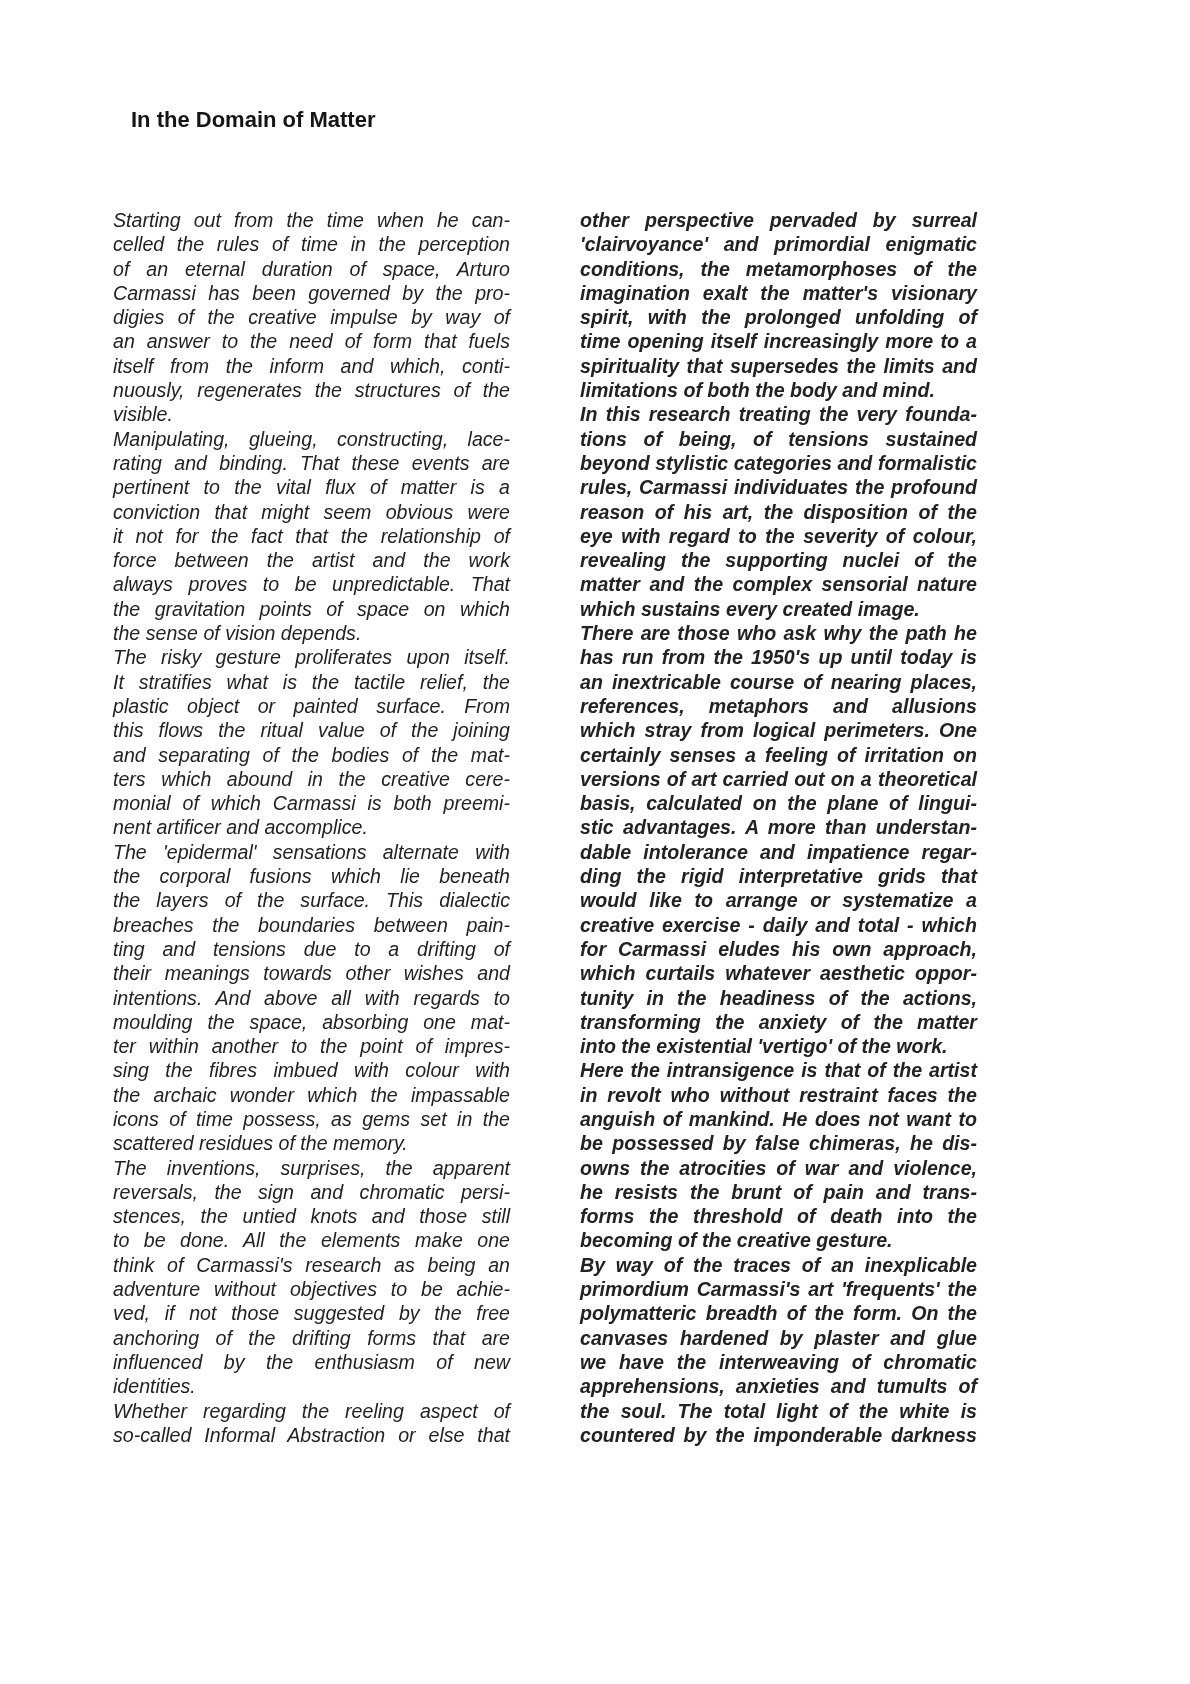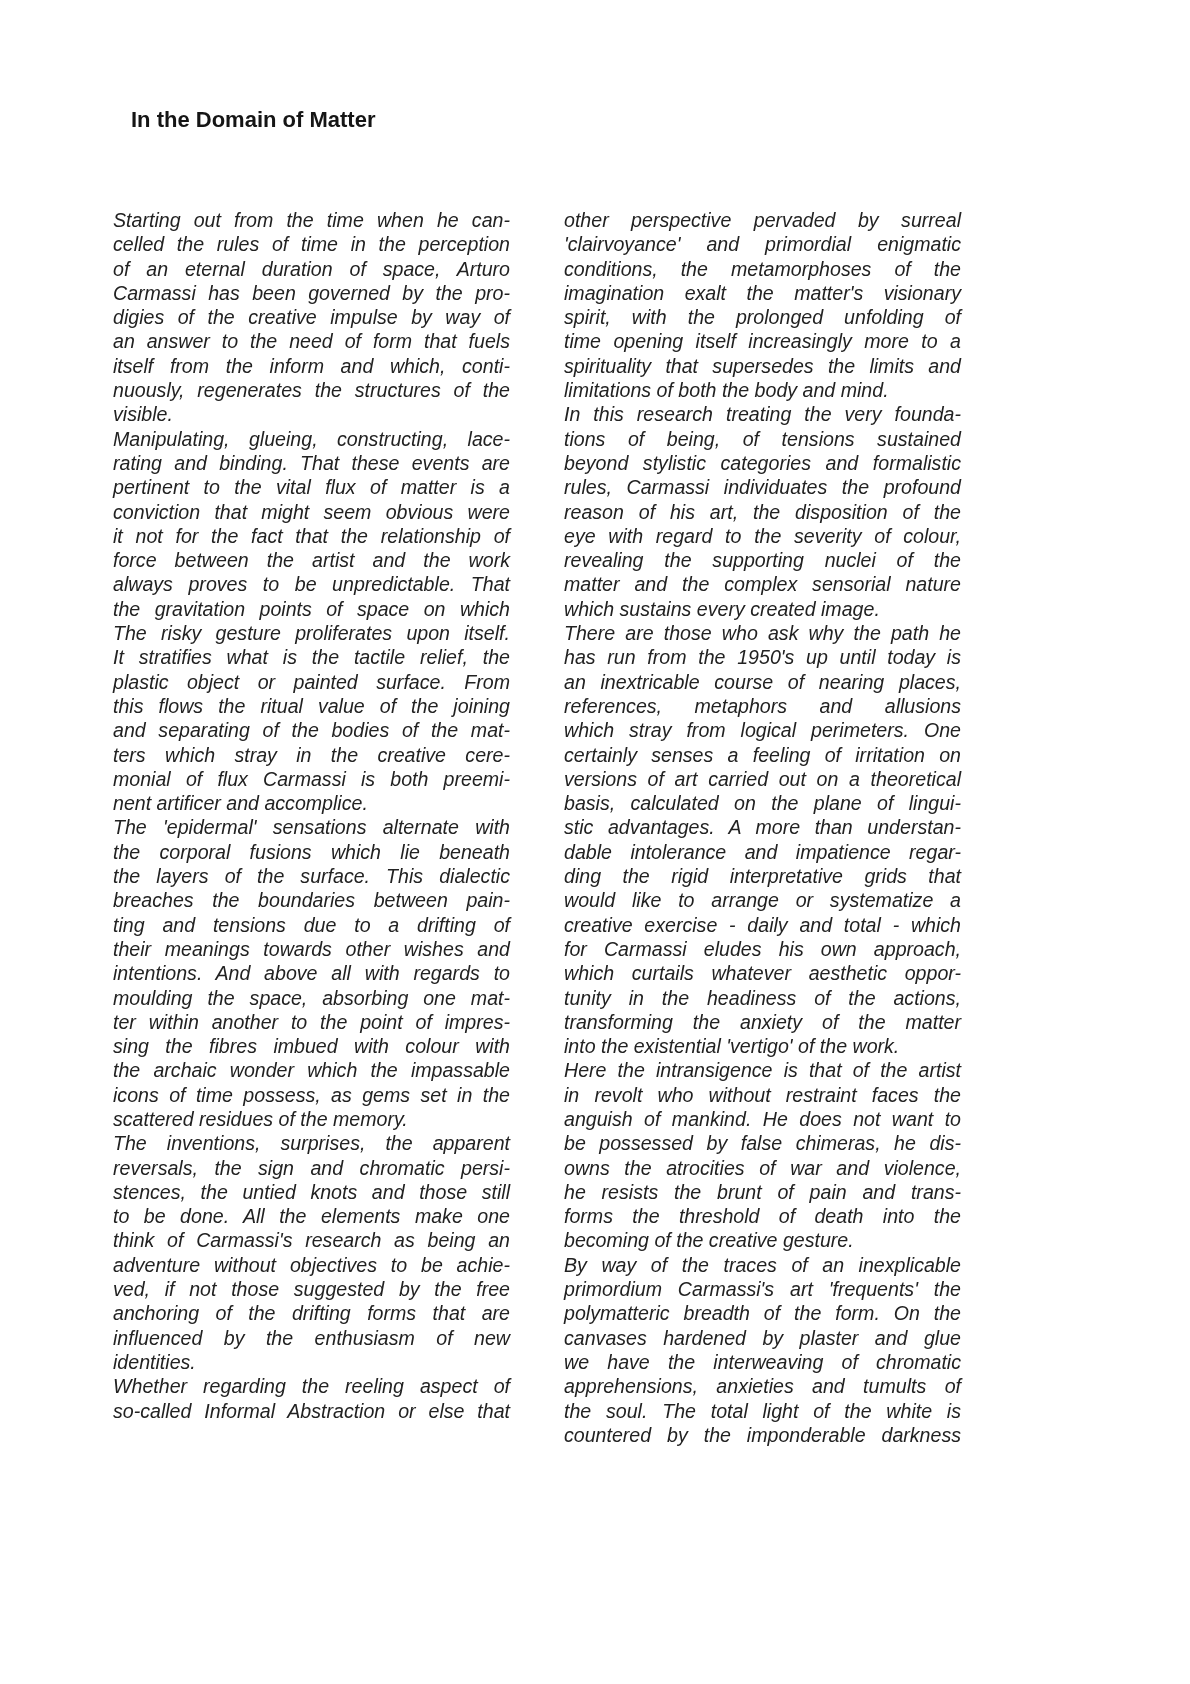--- a/index.html
+++ b/index.html
@@ -37,21 +37,21 @@
       width: 397px;
       font-family: "Liberation Sans", sans-serif;
       font-style: italic;
       font-size: 19.6px;
       line-height: 24.3px;
       color: #222222;
       text-align: justify;
       hyphens: manual;
     }
     .column.left { left: 113px; }
-    .column.right { left: 564px; }
+    .column.right { left: 580px; font-weight: bold; }
     .line {
       display: block;
       white-space: nowrap;
       text-align: justify;
       text-align-last: justify;
       height: 24.3px;
     }
     .line.last {
       text-align-last: left;
     }
@@ -72,27 +72,28 @@
       <span class="line">nuously, regenerates the structures of the</span>
       <span class="line last">visible.</span>
       <span class="line">Manipulating, glueing, constructing, lace-</span>
       <span class="line">rating and binding. That these events are</span>
       <span class="line">pertinent to the vital flux of matter is a</span>
       <span class="line">conviction that might seem obvious were</span>
       <span class="line">it not for the fact that the relationship of</span>
       <span class="line">force between the artist and the work</span>
       <span class="line">always proves to be unpredictable. That</span>
       <span class="line">the gravitation points of space on which</span>
+      <span class="line last">the sense of vision depends.</span>
       <span class="line">The risky gesture proliferates upon itself.</span>
       <span class="line">It stratifies what is the tactile relief, the</span>
       <span class="line">plastic object or painted surface. From</span>
       <span class="line">this flows the ritual value of the joining</span>
       <span class="line">and separating of the bodies of the mat-</span>
-      <span class="line">ters which stray in the creative cere-</span>
-      <span class="line">monial of flux Carmassi is both preemi-</span>
+      <span class="line">ters which abound in the creative cere-</span>
+      <span class="line">monial of which Carmassi is both preemi-</span>
       <span class="line last">nent artificer and accomplice.</span>
       <span class="line">The 'epidermal' sensations alternate with</span>
       <span class="line">the corporal fusions which lie beneath</span>
       <span class="line">the layers of the surface. This dialectic</span>
       <span class="line">breaches the boundaries between pain-</span>
       <span class="line">ting and tensions due to a drifting of</span>
       <span class="line">their meanings towards other wishes and</span>
       <span class="line">intentions. And above all with regards to</span>
       <span class="line">moulding the space, absorbing one mat-</span>
       <span class="line">ter within another to the point of impres-</span>

